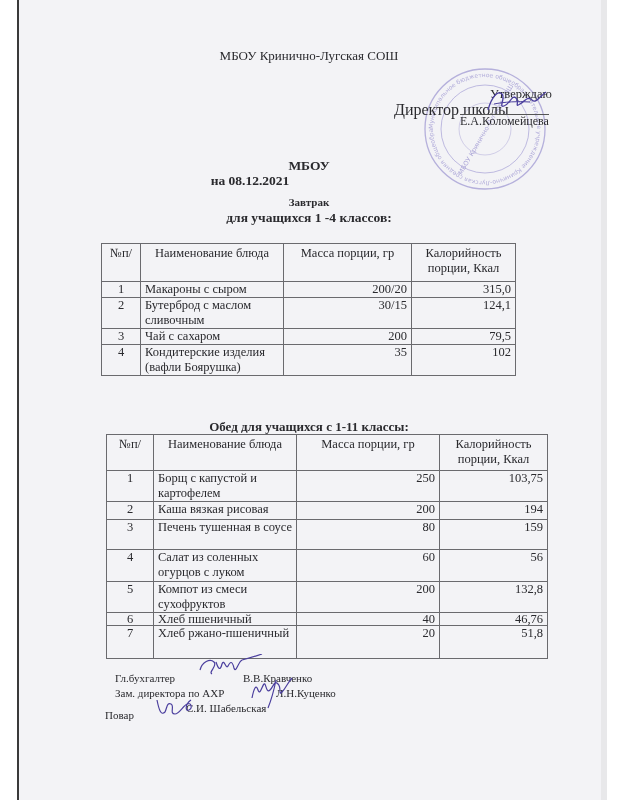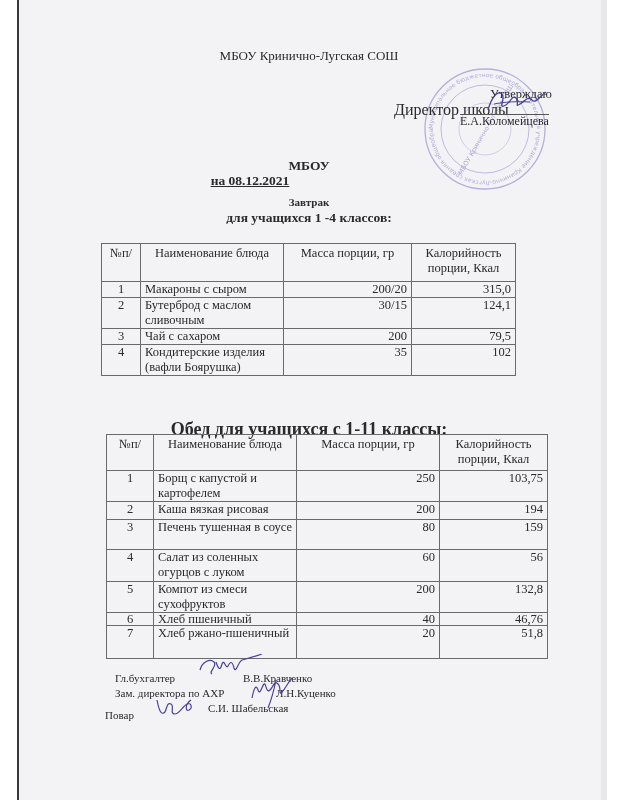--- a/index.html
+++ b/index.html
@@ -18,24 +18,24 @@
     position:absolute; right:-6px; top:0; width:6px; height:800px;
     background:#e8e8ea;
   }
   .abs { position:absolute; white-space:nowrap; }
   .school { left:0; width:618px; top:48px; text-align:center; font-size:13px; }
   .approve { top:87px; left:490px; font-size:12.5px; }
   .director { top:101px; left:394px; font-size:16px; }
   .sig-line { position:absolute; top:114px; left:460px; width:89px; border-top:1px solid #555; }
   .director-name { top:114px; left:460px; width:89px; text-align:left; font-size:12px; }
   .menu-title { left:0; width:618px; top:158px; text-align:center; font-size:13.5px; font-weight:bold; }
-  .menu-date { left:0; width:500px; top:173px; text-align:center; font-size:13.5px; font-weight:bold;text-decoration:underline; }
+  .menu-date { left:0; width:500px; top:173px; text-align:center; font-size:13.5px; font-weight:bold; }
   .bf-title { left:0; width:618px; top:196px; text-align:center; font-size:11px; font-weight:bold; }
   .bf-sub { left:0; width:618px; top:210px; text-align:center; font-size:13.5px; font-weight:bold; }
-  .lunch-title { left:0; width:618px; top:419px; text-align:center; font-size:18px; font-weight:bold; }
+  .lunch-title { left:0; width:618px; top:419px; text-align:center; font-size:13px; font-weight:bold; }
 
   table.menu {
     position:absolute; border-collapse:collapse; font-size:12.5px; table-layout:fixed;
   }
   table.menu td, table.menu th {
     border:1px solid #6a6a6e; padding:0 4px; vertical-align:top; font-weight:normal;
     line-height:15px;
   }
   table.menu th { text-align:center; padding-top:2px; }
   table.menu td.num { text-align:center; }
@@ -43,21 +43,21 @@
   table.menu td.name { text-align:left; }
   #t1 { left:101px; top:243px; width:414px; }
   #t2 { left:106px; top:434px; width:441px; }
 
   .sign { font-size:11px; }
   .s1-role { top:672px; left:115px; }
   .s1-name { top:672px; left:243px; }
   .s2-role { top:687px; left:115px; }
   .s2-name { top:687px; left:276px; }
   .s3-role { top:702px; left:105px;margin-top:7px; }
-  .s3-name { top:702px; left:208px; }
+  .s3-name { top:702px; left:186px; }
 
   .ink { position:absolute; }
 </style>
 </head>
 <body>
 
 <div class="page">
   <div class="page-shade"></div>
 </div>
 

